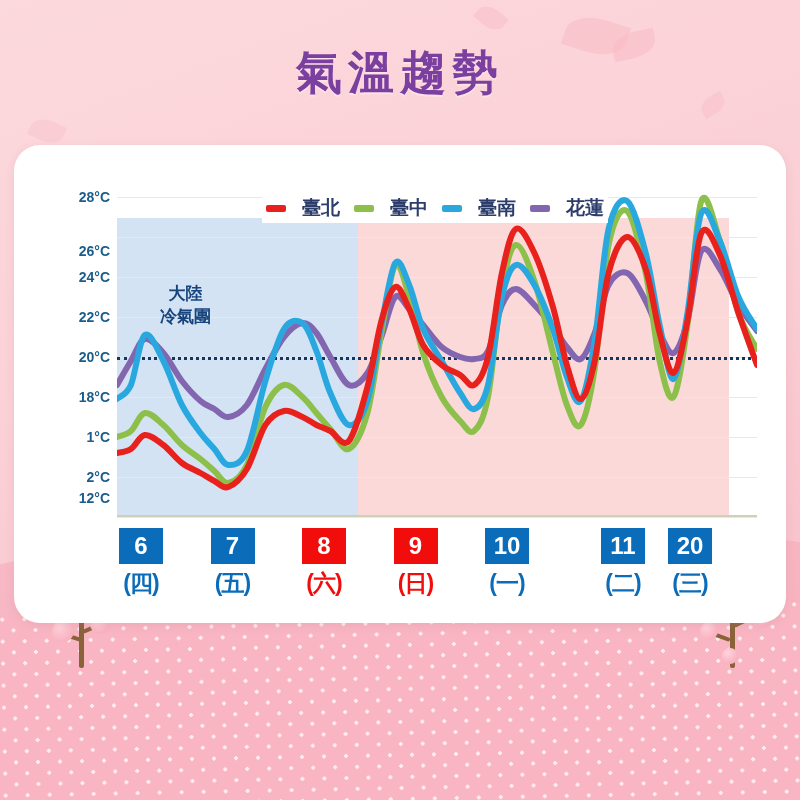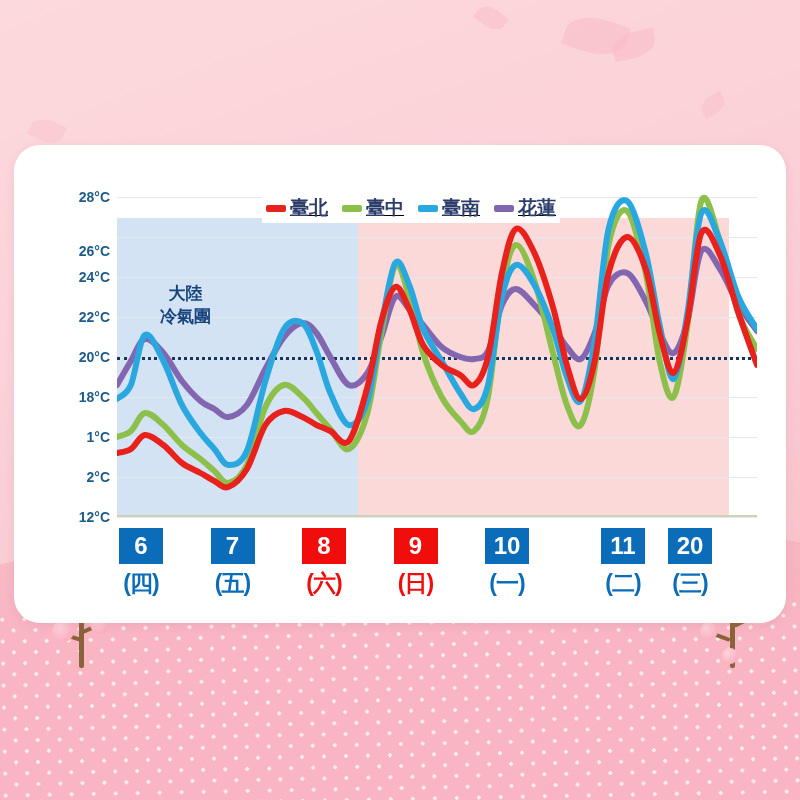--- a/index.html
+++ b/index.html
@@ -97,21 +97,21 @@
     transform: translateY(-50%);
     white-space: nowrap;
   }
 
   
   #legend {
     position: absolute; left: 262px; top: 193px;
     display: flex; align-items: center; gap: 14px;
     background: #fff; padding: 2px 4px; z-index: 6;
   }
-  .leg-item { display: flex; align-items: center; gap: 4px; text-decoration: underline; }
+  .leg-item { display: flex; align-items: center; gap: 16px; }
   .leg-swatch { width: 20px; height: 7px; border-radius: 2px; display:block; }
   .leg-text { font-size: 19px; font-weight: bold; color: #2c3d6b; }
 
   
   #cold-note {
     position: absolute; left: 160px; top: 283px;
     font-size: 17px; font-weight: bold; color: #18447e;
     line-height: 1.35; text-align: center; z-index: 5;
   }
 
@@ -174,33 +174,34 @@
   </div>
   <div class="twig" style="left:700px; top:608px; width:70px; height:66px;">
     <div class="trunk" style="left:30px; top:0; width:5px; height:60px;"></div>
     <div class="trunk" style="left:34px; top:16px; width:28px; height:4px; transform:rotate(-26deg); transform-origin:left center;"></div>
     <div class="trunk" style="left:4px; top:30px; width:26px; height:4px; transform:rotate(20deg); transform-origin:right center;"></div>
     <div class="bud" style="left:52px; top:0px; width:20px; height:20px;"></div>
     <div class="bud" style="left:0px; top:14px; width:18px; height:18px;"></div>
     <div class="bud" style="left:22px; top:40px; width:16px; height:16px;"></div>
   </div>
 
+  <div id="title">氣溫趨勢</div>
 
   <div id="card"></div>
 
   <div id="ylabels">
       <div class="ylabel" style="top: 11px;">28°C</div>
       <div class="ylabel" style="top: 65px;">26°C</div>
       <div class="ylabel" style="top: 91px;">24°C</div>
       <div class="ylabel" style="top: 131px;">22°C</div>
       <div class="ylabel" style="top: 171px;">20°C</div>
       <div class="ylabel" style="top: 211px;">18°C</div>
       <div class="ylabel" style="top: 251px;">1°C</div>
       <div class="ylabel" style="top: 291px;">2°C</div>
-      <div class="ylabel" style="top: 331px;">12°C</div>
+      <div class="ylabel" style="top: 312px;">12°C</div>
     </div>
 
   <div id="plot-area">
     <div class="band" id="band-cold" style="left: 0px; width: 241.159px; background: rgb(211, 227, 243);"></div>
     <div class="band" id="band-warm" style="left: 241.159px; width: 371.014px; background: rgb(251, 217, 217);"></div>
     <div id="gridlines">
         <div class="gridline" style="top: 0px;"></div>
         <div class="gridline" style="top: 40px;"></div>
         <div class="gridline" style="top: 80px;"></div>
         <div class="gridline" style="top: 120px;"></div>

